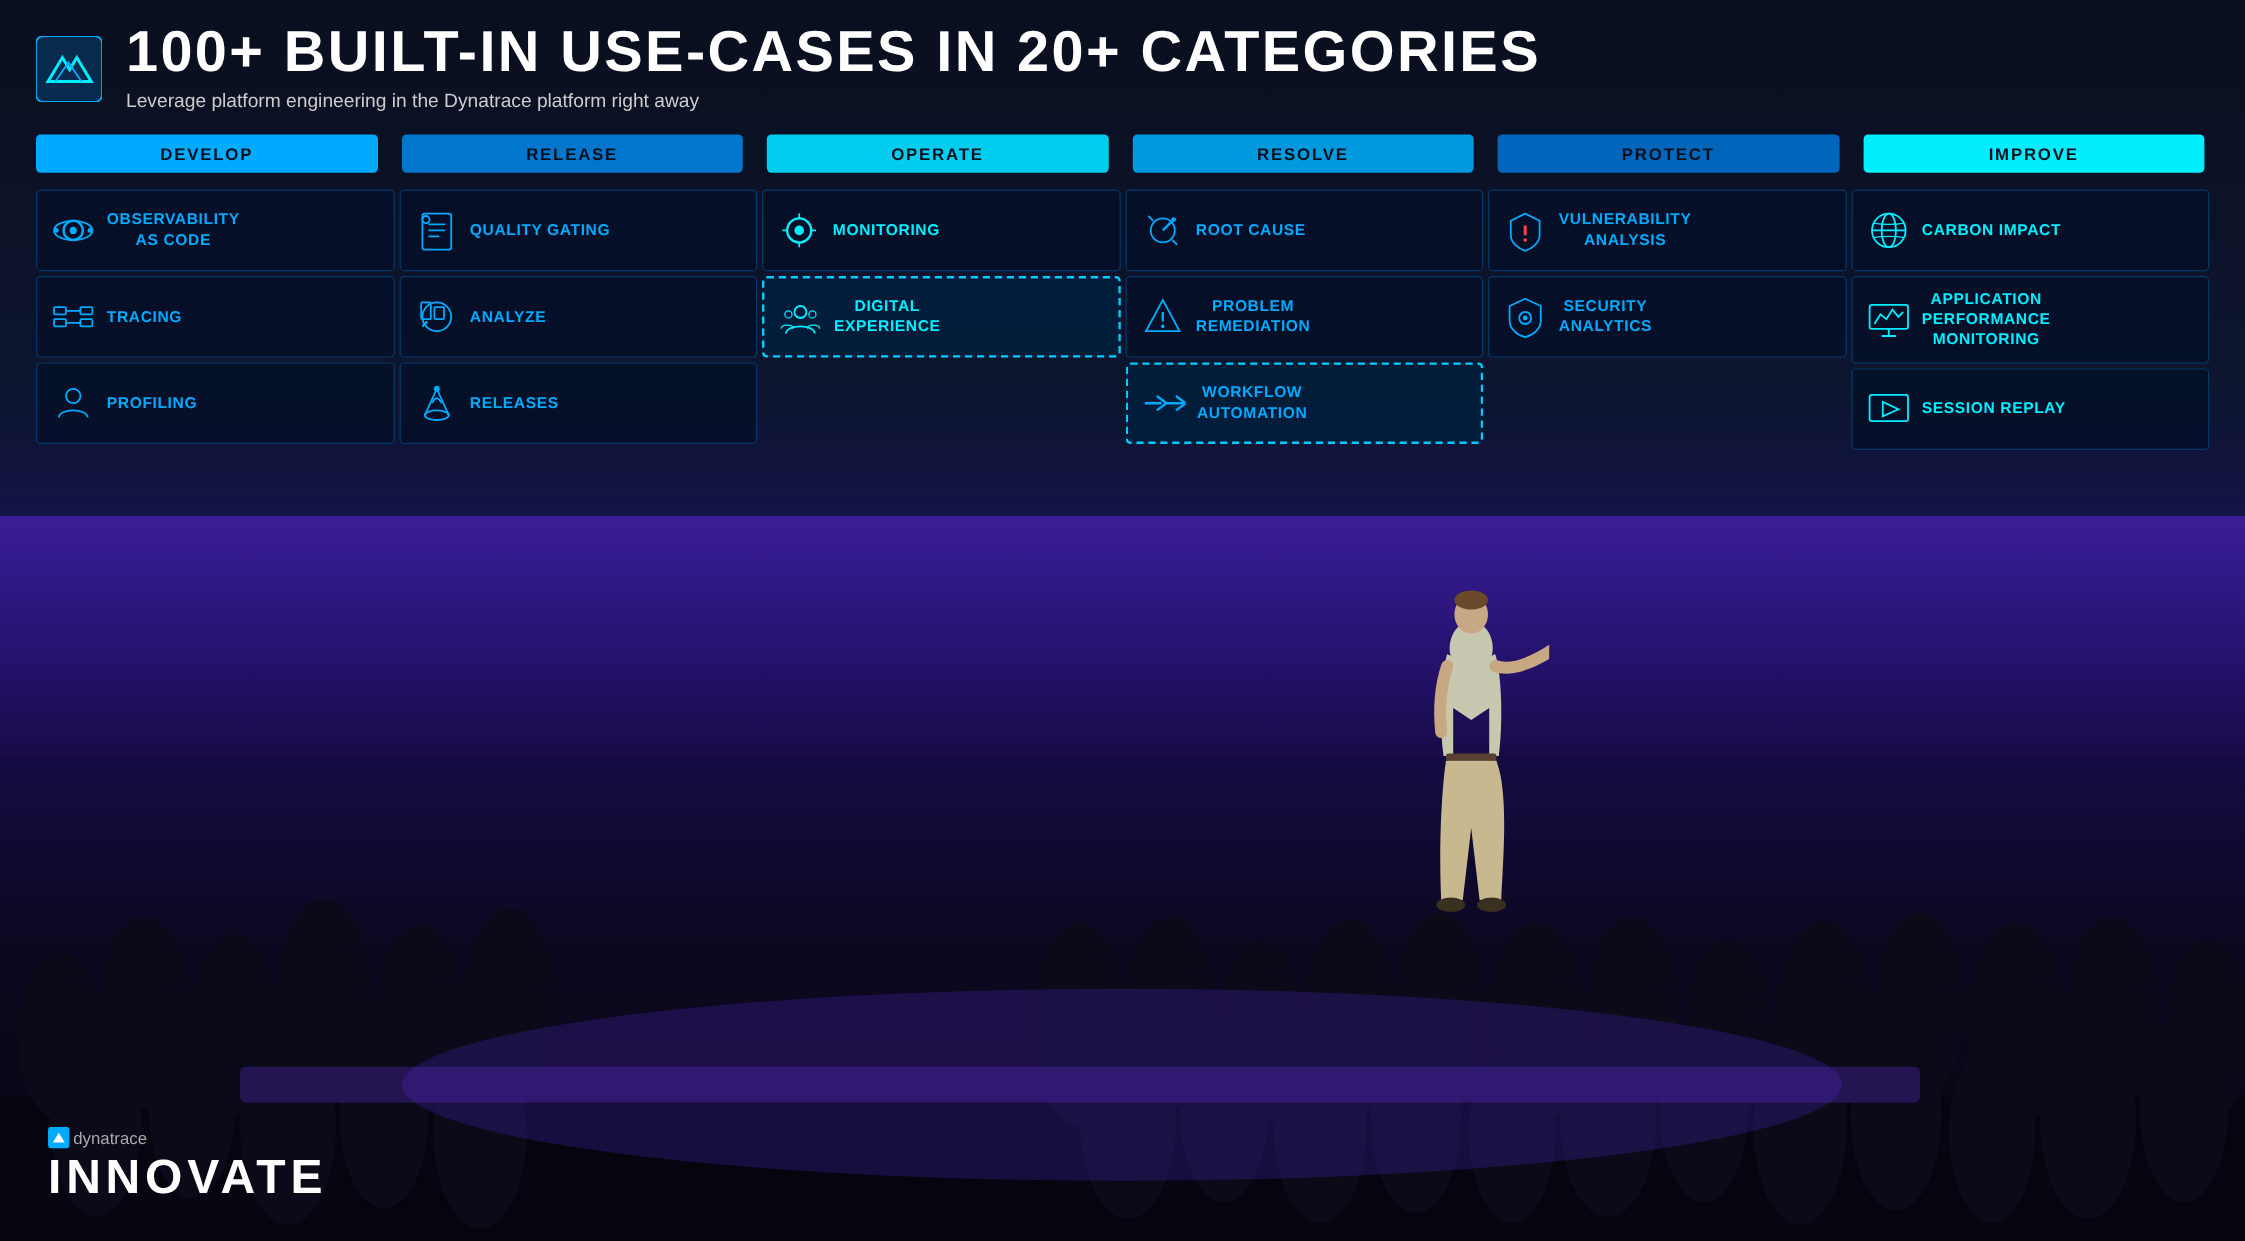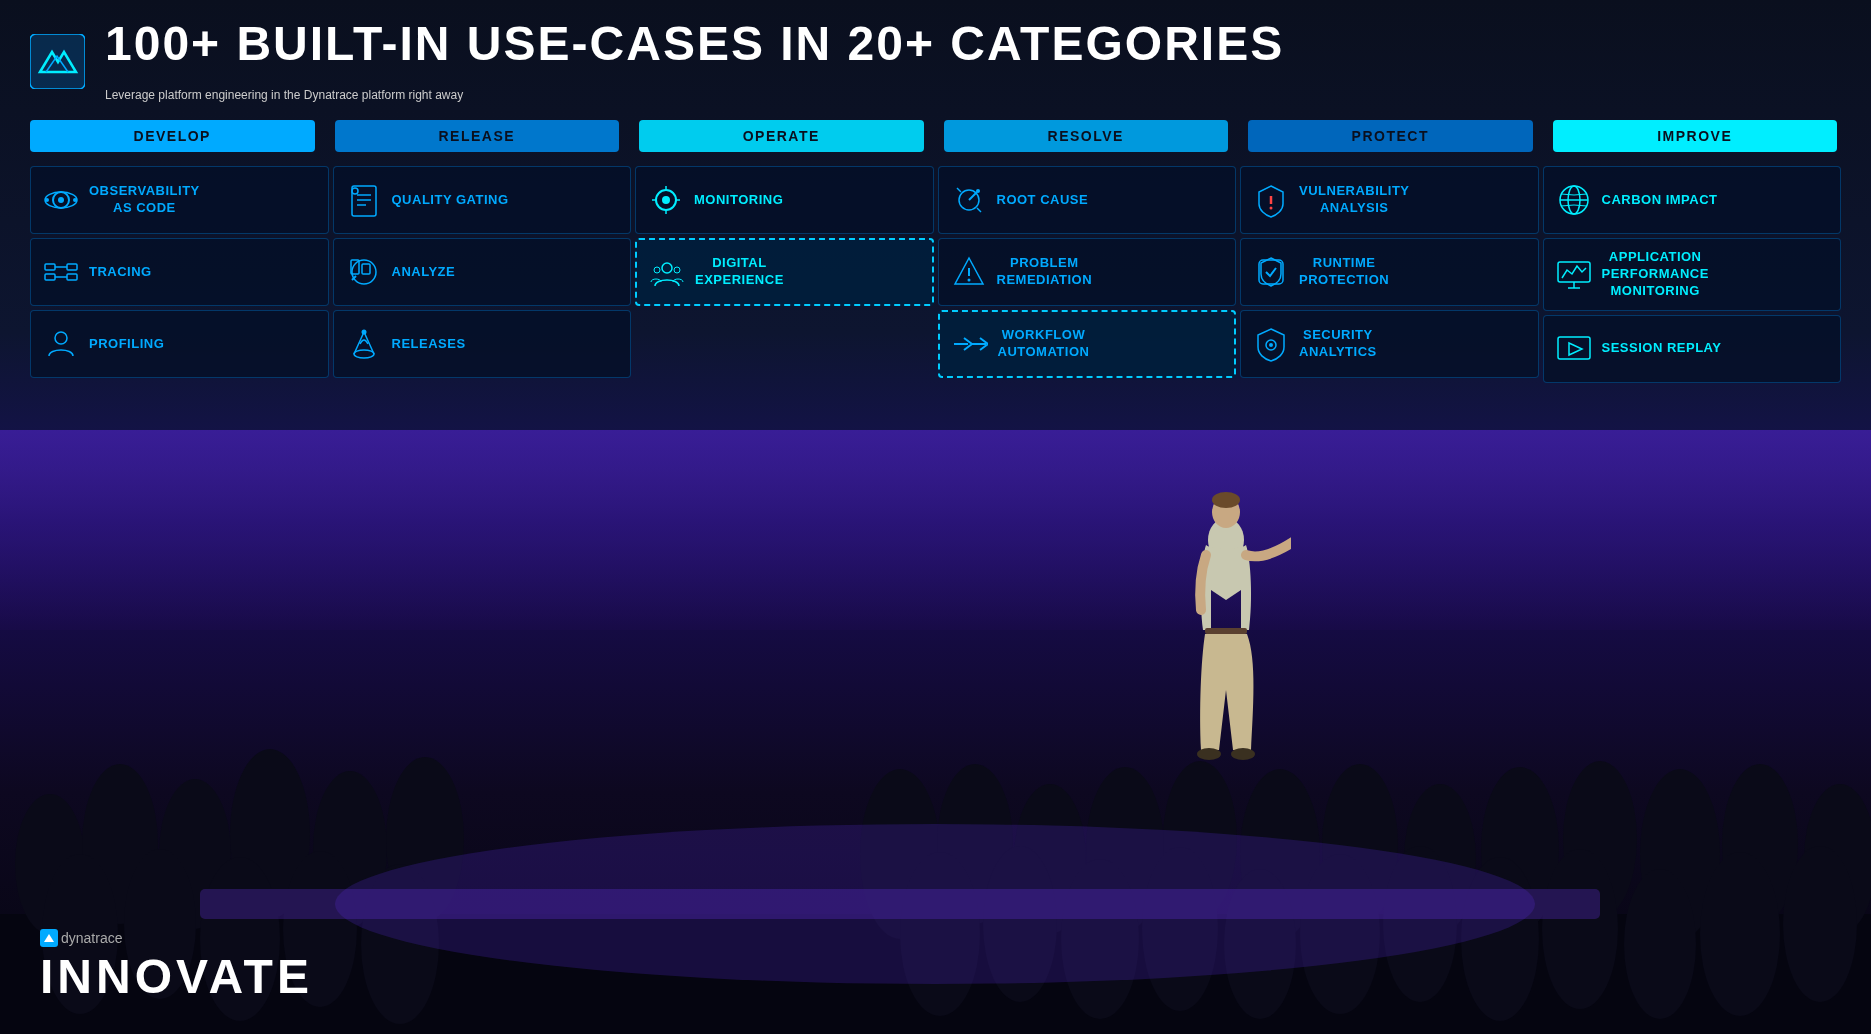--- a/index.html
+++ b/index.html
@@ -47,21 +47,21 @@
     }
     .innovate-logo .dynatrace-line {
       display: flex;
       align-items: center;
       gap: 3px;
       font-size: 14px;
       color: #aaa;
       margin-bottom: 2px;
     }
     .innovate-logo .innovate-text {
-      font-size: 48px;
+      font-size: 40px;
       font-weight: 900;
       letter-spacing: 4px;
       color: #fff;
     }
     .dt-logo-icon {
       width: 18px;
       height: 18px;
     }
 
     
@@ -87,23 +87,23 @@
     .header-text-block {}
     .header-title {
       font-size: 48px;
       font-weight: 900;
       color: #fff;
       letter-spacing: 2px;
       line-height: 1;
       text-transform: uppercase;
     }
     .header-subtitle {
-      font-size: 12px;
+      font-size: 16px;
       color: #ccc;
-      margin-top: 20px;
+      margin-top: 8px;
     }
 
     
     .categories {
       display: flex;
       gap: 16px;
       margin-bottom: 14px;
     }
     .category-tab {
       flex: 1;
@@ -351,30 +351,20 @@
       <div class="column">
         <div class="use-case-card">
           <div class="card-icon">
             <svg viewBox="0 0 36 36" width="36" height="36" fill="none">
               <path d="M18 4 L30 10 L30 22 C30 28 24 33 18 35 C12 33 6 28 6 22 L6 10Z" stroke="#00aaff" stroke-width="1.5" fill="none"></path>
               <line x1="18" y1="14" x2="18" y2="22" stroke="#ff4444" stroke-width="2.5"></line>
               <circle cx="18" cy="26" r="1.5" fill="#ff4444"></circle>
             </svg>
           </div>
           <div class="card-label">VULNERABILITY<br>ANALYSIS</div>
-        </div>
-        <div class="use-case-card">
-          <div class="card-icon">
-            <svg viewBox="0 0 36 36" width="36" height="36" fill="none">
-              <rect x="6" y="6" width="24" height="24" rx="4" stroke="#00aaff" stroke-width="1.5"></rect>
-              <path d="M18 4 L28 9 L28 20 C28 26 23 30 18 32 C13 30 8 26 8 20 L8 9Z" stroke="#00aaff" stroke-width="1.5" fill="none"></path>
-              <polyline points="13,18 17,22 23,14" stroke="#00aaff" stroke-width="2" fill="none"></polyline>
-            </svg>
-          </div>
-          <div class="card-label">RUNTIME<br>PROTECTION</div>
         </div>
         <div class="use-case-card">
           <div class="card-icon">
             <svg viewBox="0 0 36 36" width="36" height="36" fill="none">
               <path d="M18 3 L31 9 L31 21 C31 28 25 33 18 35 C11 33 5 28 5 21 L5 9Z" stroke="#00aaff" stroke-width="1.5" fill="none"></path>
               <circle cx="18" cy="19" r="5" stroke="#00aaff" stroke-width="1.5"></circle>
               <circle cx="18" cy="19" r="2" fill="#00aaff"></circle>
             </svg>
           </div>
           <div class="card-label">SECURITY<br>ANALYTICS</div>

